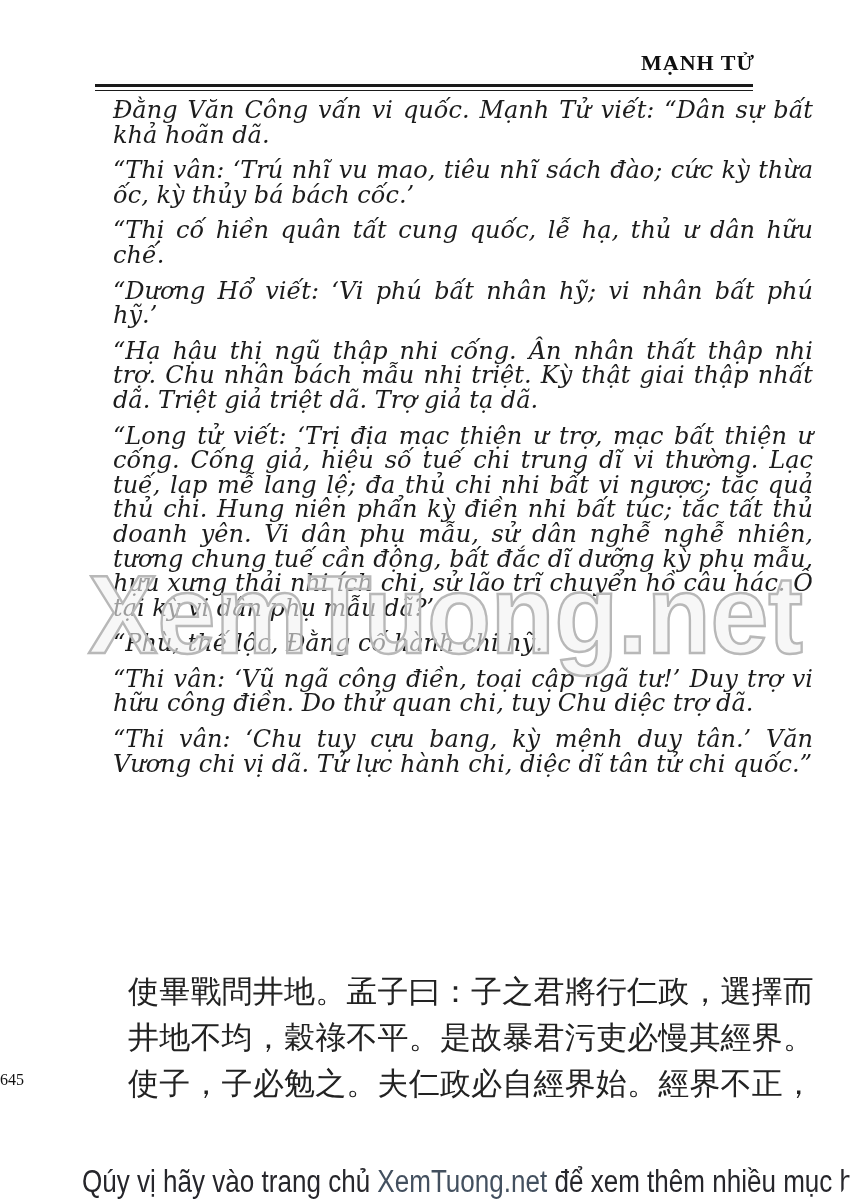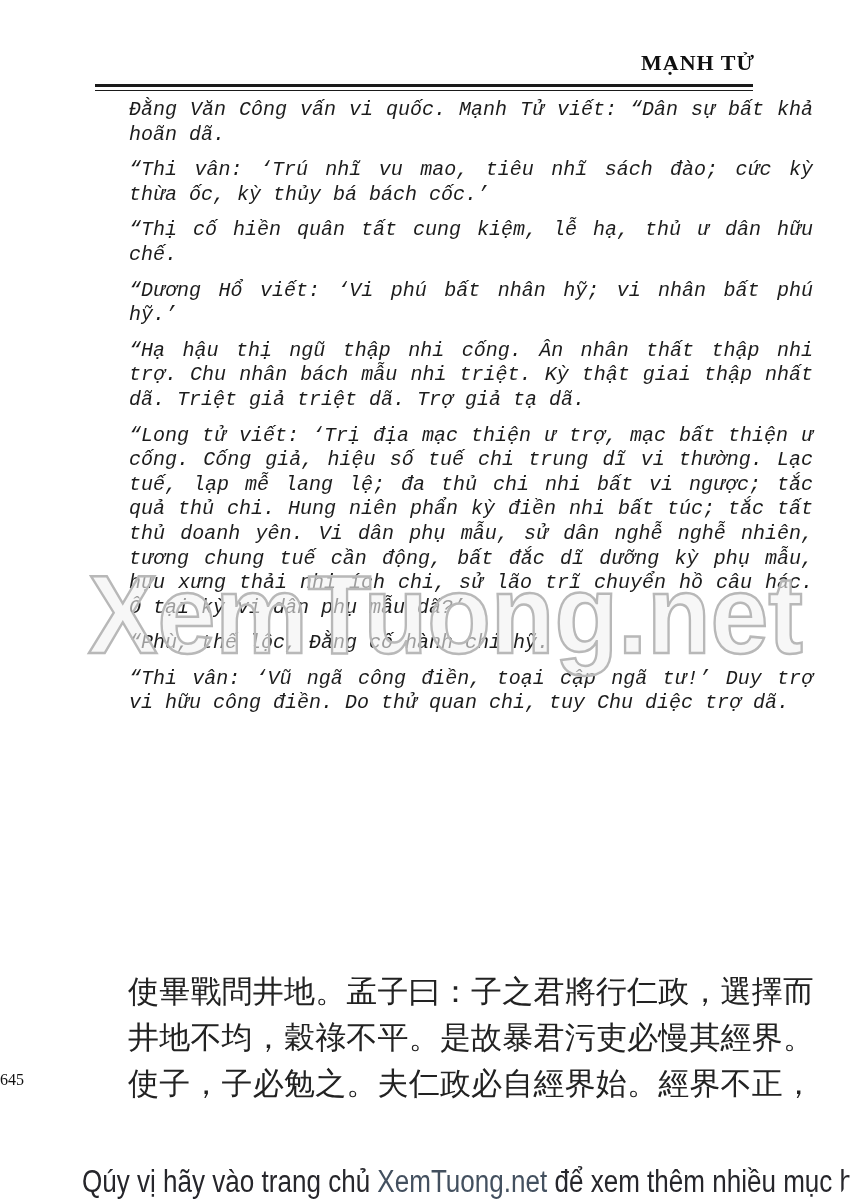--- a/index.html
+++ b/index.html
@@ -15,22 +15,22 @@
     font-weight:bold; font-size:22px; letter-spacing:1px; color:#101010;
   }
   .header-rule {
     position:absolute; top:84px; left:95px; width:658px; height:3px;
     border-top:3px solid #1a1a1a; border-bottom:1px solid #1a1a1a;
   }
   .body-text {
     position:absolute; top:98px; left:113px; width:700px; color:#1c1c1c;
   }
   .para {
-    font-style:italic; font-size:20px; line-height:24.6px;
-    text-align:justify; margin:0 0 11px 16px;font-family:Liberation Mono, monospace;
+    font-style:italic; font-size:24px; line-height:24.6px;
+    text-align:justify; margin:0 0 11px 0;
   }
   .watermark-box {
     position:absolute; left:78px; top:535px; width:760px; height:180px;
     pointer-events:none;
   }
   .cjk-block {
     position:absolute; top:968px; left:128px; width:686px;
     font-size:31px; line-height:46px; color:#222222;
     font-family:"DejaVu Serif",serif;
   }
@@ -55,26 +55,27 @@
 <body>
 
 <div class="page">
 
   <div class="header-title">MẠNH TỬ</div>
   <div class="header-rule"></div>
 
   <div class="body-text">
       <div class="para">Đằng Văn Công vấn vi quốc. Mạnh Tử viết: “Dân sự bất khả hoãn dã.</div>
       <div class="para">“Thi vân: ‘Trú nhĩ vu mao, tiêu nhĩ sách đào; cức kỳ thừa ốc, kỳ thủy bá bách cốc.’</div>
-      <div class="para">“Thị cố hiền quân tất cung kiệm, lễ hạ, thủ ư dân hữu chế.</div>
+      <div class="para">“Thị cố hiền quân tất cung quốc, lễ hạ, thủ ư dân hữu chế.</div>
       <div class="para">“Dương Hổ viết: ‘Vi phú bất nhân hỹ; vi nhân bất phú hỹ.’</div>
       <div class="para">“Hạ hậu thị ngũ thập nhi cống. Ân nhân thất thập nhi trợ. Chu nhân bách mẫu nhi triệt. Kỳ thật giai thập nhất dã. Triệt giả triệt dã. Trợ giả tạ dã.</div>
       <div class="para">“Long tử viết: ‘Trị địa mạc thiện ư trợ, mạc bất thiện ư cống. Cống giả, hiệu số tuế chi trung dĩ vi thường. Lạc tuế, lạp mễ lang lệ; đa thủ chi nhi bất vi ngược; tắc quả thủ chi. Hung niên phẩn kỳ điền nhi bất túc; tắc tất thủ doanh yên. Vi dân phụ mẫu, sử dân nghễ nghễ nhiên, tương chung tuế cần động, bất đắc dĩ dưỡng kỳ phụ mẫu, hựu xưng thải nhi ích chi, sử lão trĩ chuyển hồ câu hác. Ô tại kỳ vi dân phụ mẫu dã?’</div>
       <div class="para">“Phù, thế lộc, Đằng cố hành chi hỹ.</div>
       <div class="para">“Thi vân: ‘Vũ ngã công điền, toại cập ngã tư!’ Duy trợ vi hữu công điền. Do thử quan chi, tuy Chu diệc trợ dã.</div>
+      <div class="para">“Thi vân: ‘Chu tuy cựu bang, kỳ mệnh duy tân.’ Văn Vương chi vị dã. Tử lực hành chi, diệc dĩ tân tử chi quốc.”</div>
     </div>
 
   <div class="watermark-box">
     <svg width="760" height="180" viewBox="0 0 760 180">
       <text x="10" y="118" font-family="Liberation Sans, sans-serif" font-weight="bold" font-size="112" fill="#f2f2f2" fill-opacity="0.6" stroke="#b8b8b8" stroke-width="2.5" textLength="715" lengthAdjust="spacingAndGlyphs">XemTuong.net</text>
     </svg>
   </div>
 
   <div class="cjk-block">
       <div class="cjk-line">使畢戰問井地。孟子曰：子之君將行仁政，選擇而</div>

